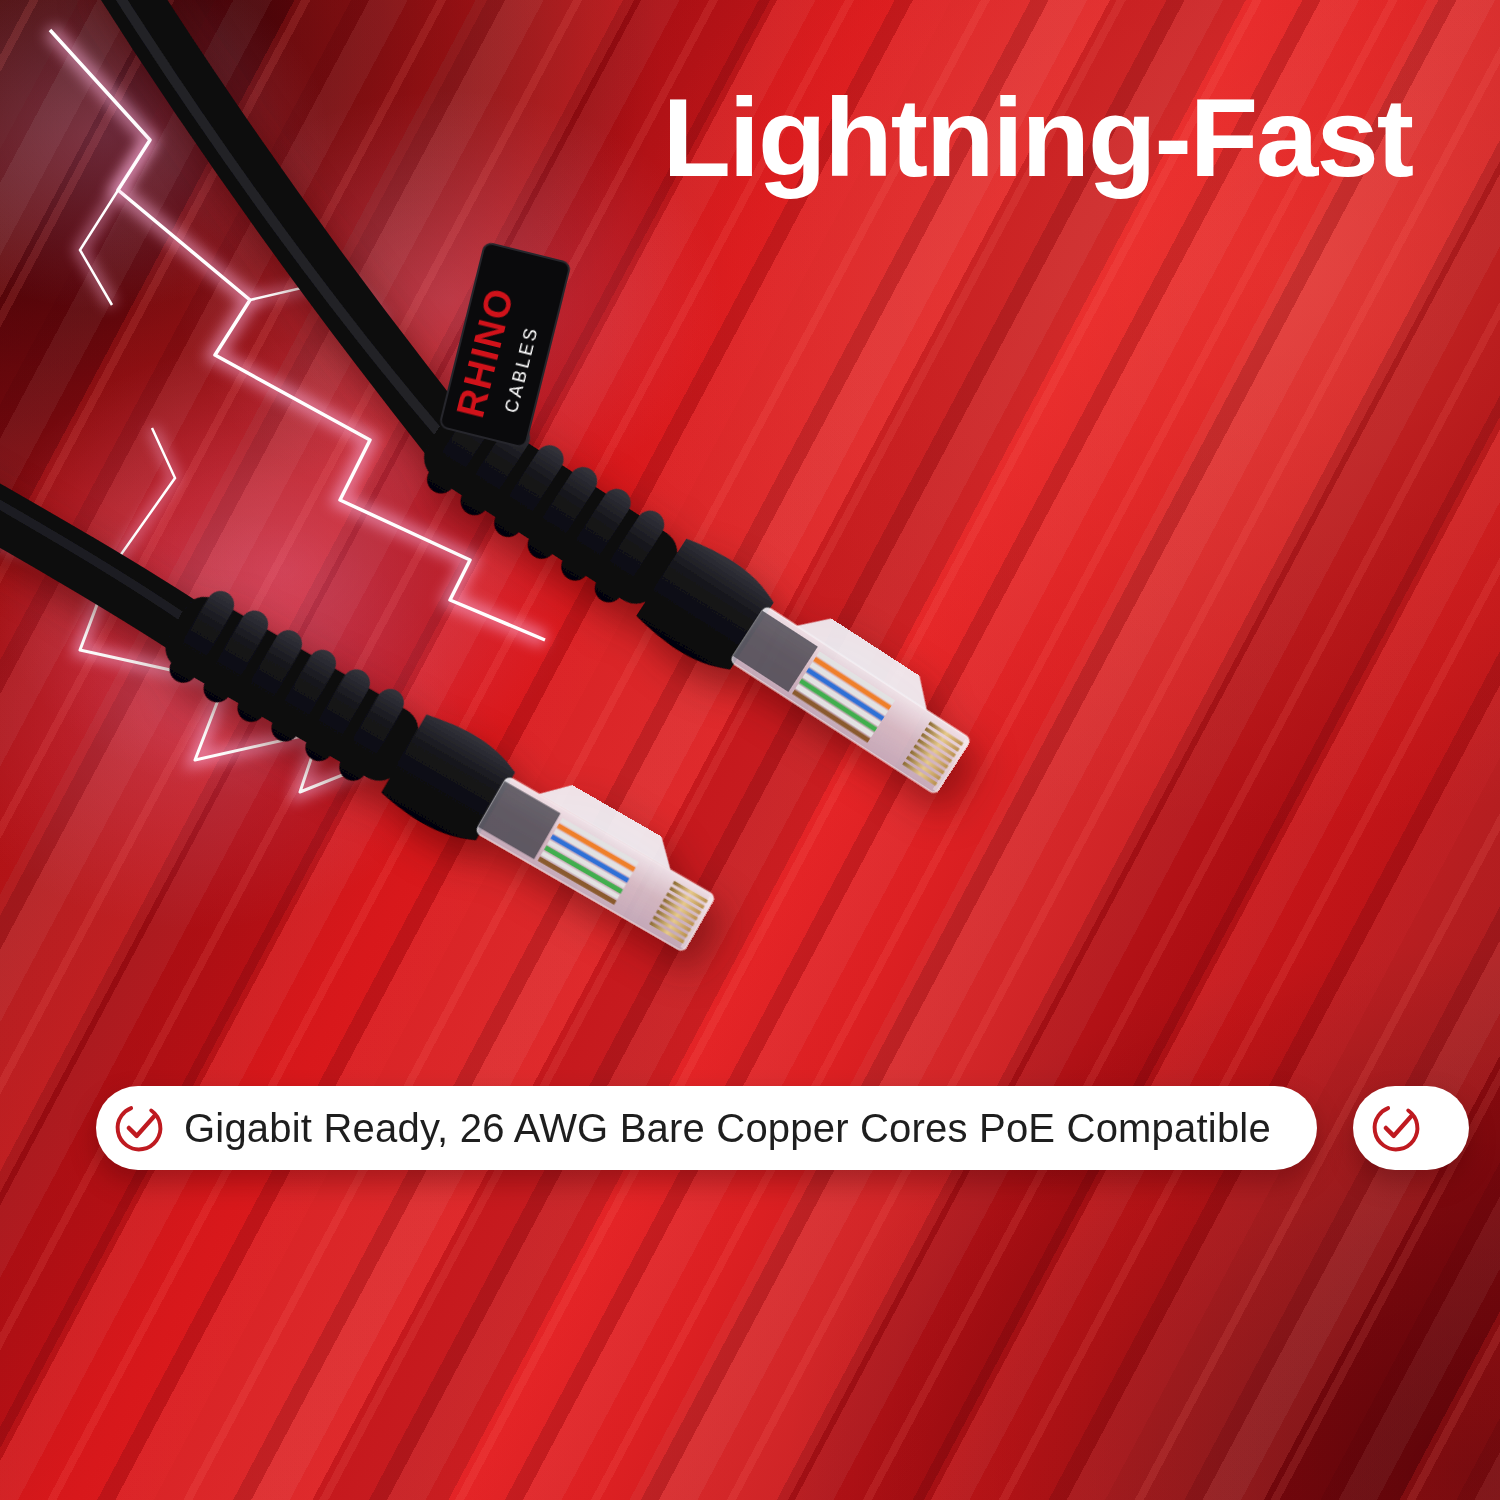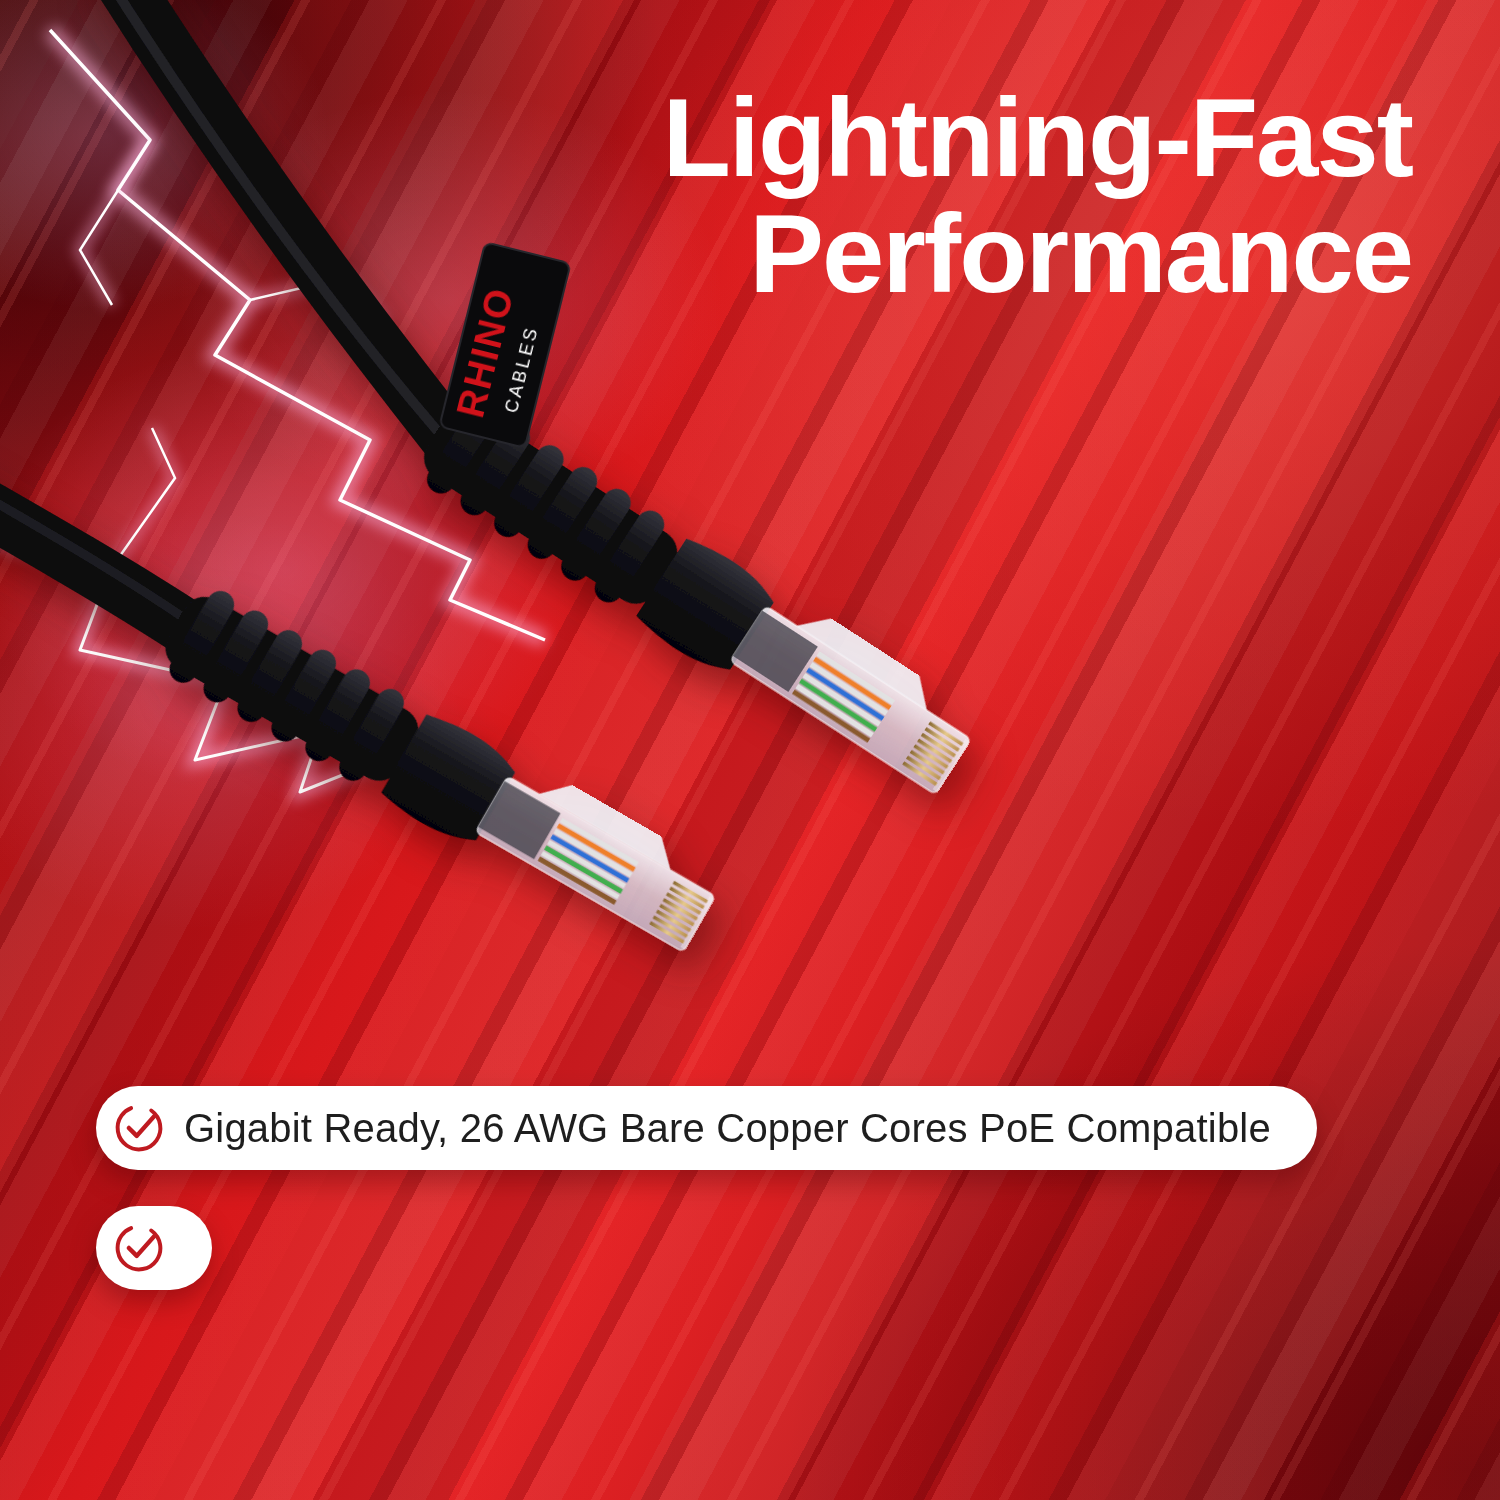--- a/index.html
+++ b/index.html
@@ -44,21 +44,21 @@
   
   .title{
     position:absolute;top:72px;right:80px;margin:8px;
     text-align:right;color:var(--title-white,#fff);
     font-size:112px;font-weight:bold;line-height:1.04;letter-spacing:-2px;
   }
   .title span{display:block;}
   
   .features{
     position:absolute;left:96px;top:1086px;
-    display:flex;flex-direction:column;align-items:flex-start;gap:36px;
+    display:flex;flex-direction:row;align-items:center;gap:36px;
   }
   .pill{
     display:inline-flex;align-items:center;gap:18px;
     background:var(--pill-bg,#fff);
     border-radius:60px;
     padding:15px 46px 15px 16px;
     box-shadow:0 12px 26px rgba(70,0,5,0.35);
   }
   .pill .check{width:54px;height:54px;flex:0 0 auto;}
   .pill-text{
@@ -202,21 +202,20 @@
           <rect x="556" y="22.1" width="40" height="3.6" fill="url(#pinGrad)"></rect>
         </g>
         <rect x="595" y="-30" width="6" height="60" fill="rgba(255,255,255,0.35)"></rect>
         <path d="M392,-33 L417,-58 L522,-58 L547,-33 Z" fill="rgba(242,246,252,0.9)"></path>
       </g>
     </g>
   </svg>
 
   <h1 class="title">
     <span>Lightning-Fast</span>
-    <span>Performance</span>
   </h1>
 
   <div class="features">
 
     <div class="pill">
       <svg class="check" viewBox="0 0 48 48">
         <circle cx="24" cy="24" r="19" fill="none" style="stroke:var(--check-red,#bf1a20)" stroke-width="3.5" stroke-linecap="round" stroke-dasharray="100 20" transform="rotate(-55 24 24)"></circle>
         <path d="M15 24 l7 7 l16 -18" fill="none" style="stroke:var(--check-red,#bf1a20)" stroke-width="4" stroke-linecap="round" stroke-linejoin="round"></path>
       </svg>
       <span class="pill-text">Gigabit Ready, 26 AWG Bare Copper Cores PoE Compatible</span>

